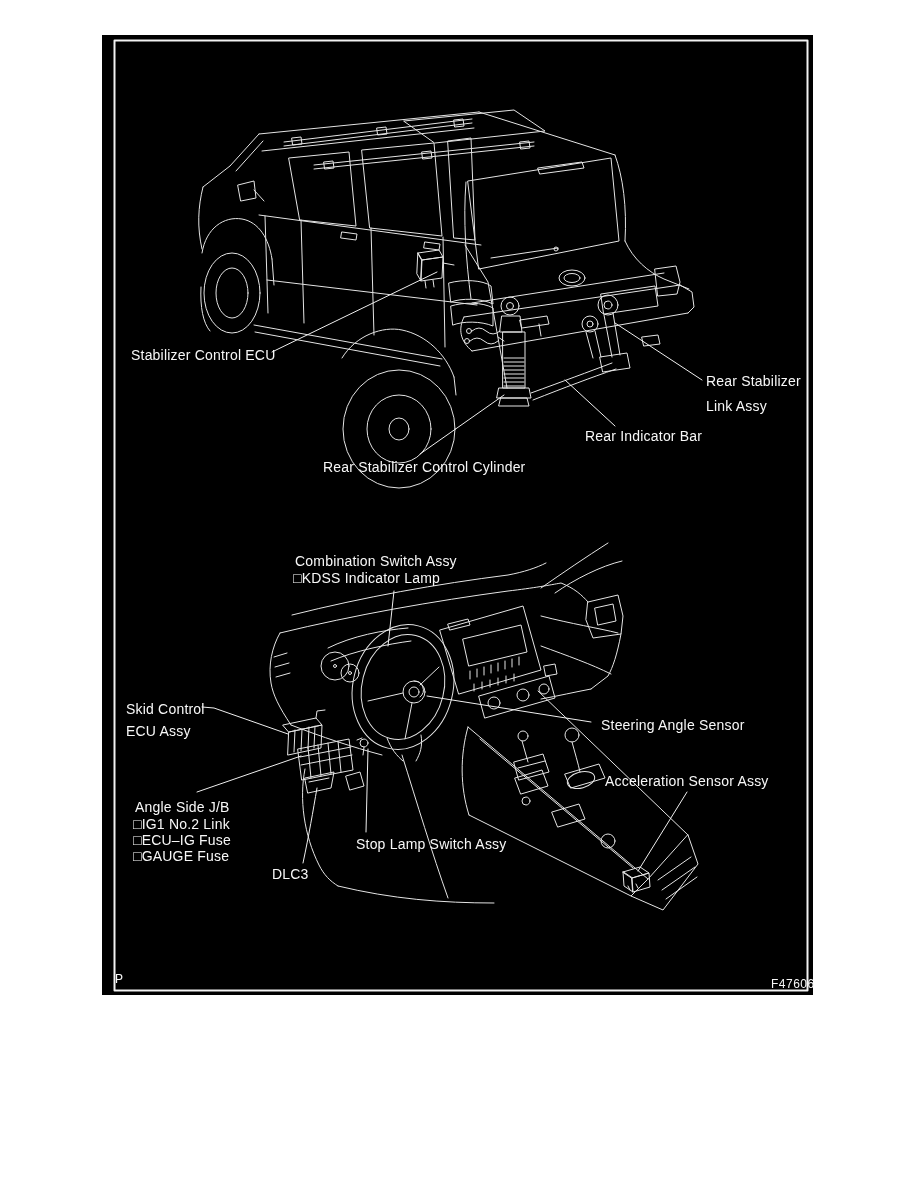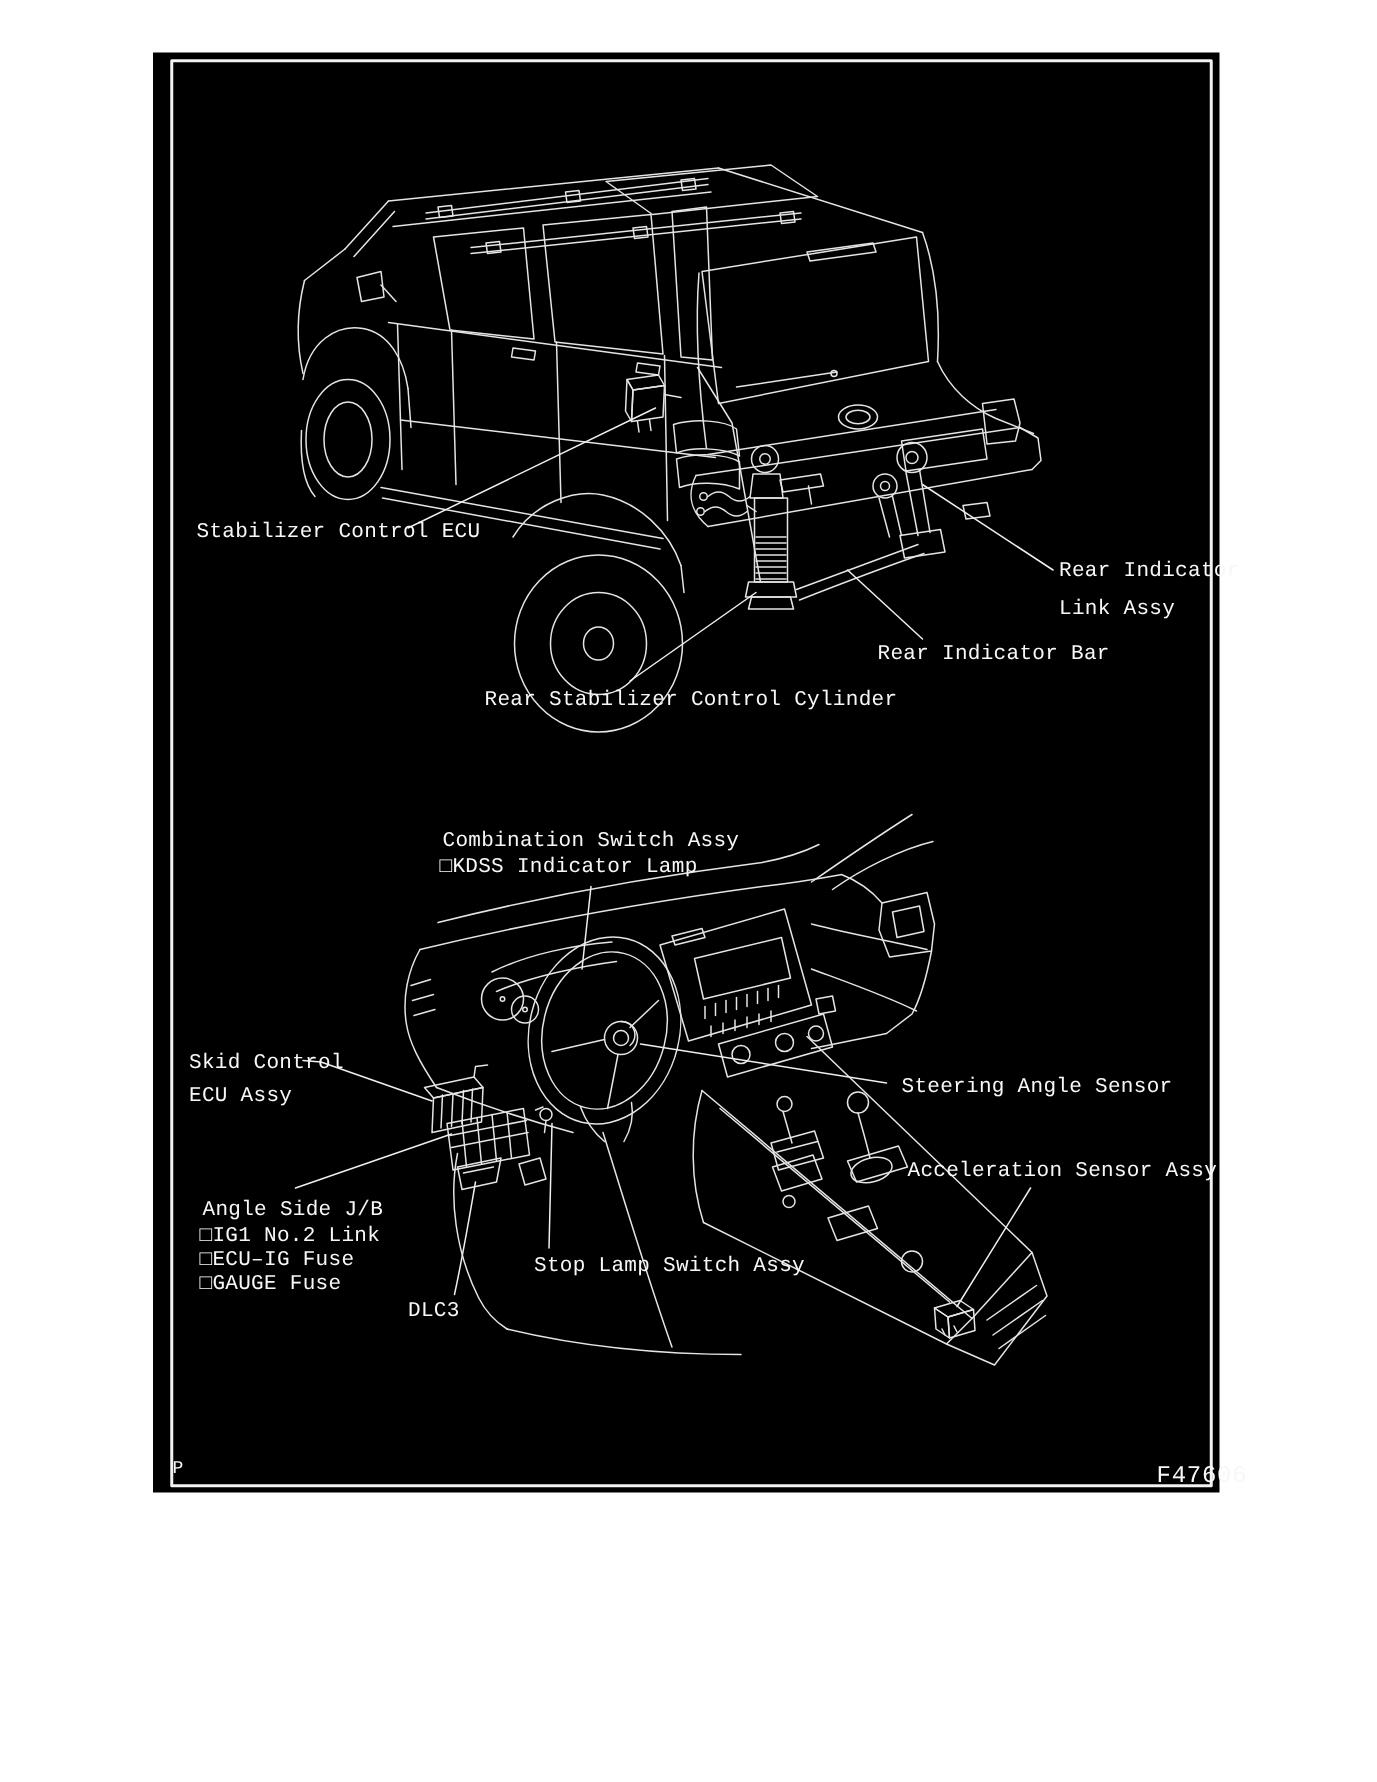--- a/index.html
+++ b/index.html
@@ -4,31 +4,31 @@
 <style>
   :root{
     --page-bg:#ffffff;
     --panel-bg:#000000;
     --line-color:#e4e4e4;
     --text-color:#f7f7f7;
   }
   html,body{margin:0;padding:0;}
   body{background:var(--page-bg);}
   .page{position:relative;width:918px;height:1168px;background:var(--page-bg);overflow:hidden;
-        font-family:Liberation Mono, monospace;border-radius:17px;}
+        font-family:Liberation Sans, sans-serif;border-radius:17px;}
   .panel{position:absolute;left:102px;top:35px;width:711px;height:960px;background:var(--panel-bg);}
   .panel svg{position:absolute;left:0;top:0;}
   .art path,.art line,.art polyline,.art circle,.art ellipse,.art rect{
     fill:none;stroke:var(--line-color);stroke-width:1;stroke-linecap:round;stroke-linejoin:round;}
   .art .frame{stroke:#f2f2f2;stroke-width:2;}
   .art .leader{stroke:#efefef;}
   .lbl{position:absolute;color:var(--text-color);font-size:14px;line-height:16px;
        white-space:nowrap;letter-spacing:.2px;}
   .lbl.small{font-size:12px;}
-  .lbl.tiny{font-size:16px;letter-spacing:.5px;}
+  .lbl.tiny{font-size:12px;letter-spacing:.5px;}
 </style>
 </head>
 <body>
 
 <div class="page">
   <div class="panel">
 
     <svg class="art" width="711" height="960" viewBox="0 0 711 960">
 
       <g>
@@ -285,21 +285,21 @@
           <path class="leader" d="M489,687 L325,661"></path>
           <path class="leader" d="M95,757 L199,721"></path>
           <path class="leader" d="M264,797 L266,714"></path>
           <path class="leader" d="M201,828 C207,800 211,776 215,753"></path>
           <path class="leader" d="M585,757 L536,836"></path>
         </g>
       </g>
     </svg>
 
     <div class="lbl" style="left:29px;top:312px">Stabilizer Control ECU</div>
-    <div class="lbl" style="left:604px;top:338px">Rear Indicator</div>
+    <div class="lbl" style="left:604px;top:338px">Rear Stabilizer</div>
     <div class="lbl" style="left:604px;top:363px">Link Assy</div>
     <div class="lbl" style="left:483px;top:393px">Rear Indicator Bar</div>
     <div class="lbl" style="left:221px;top:424px">Rear Stabilizer Control Cylinder</div>
 
     <div class="lbl" style="left:193px;top:518px">Combination Switch Assy</div>
     <div class="lbl" style="left:191px;top:535px">□KDSS Indicator Lamp</div>
     <div class="lbl" style="left:24px;top:666px">Skid Control</div>
     <div class="lbl" style="left:24px;top:688px">ECU Assy</div>
     <div class="lbl" style="left:499px;top:682px">Steering Angle Sensor</div>
     <div class="lbl" style="left:33px;top:764px">Angle Side J/B</div>

